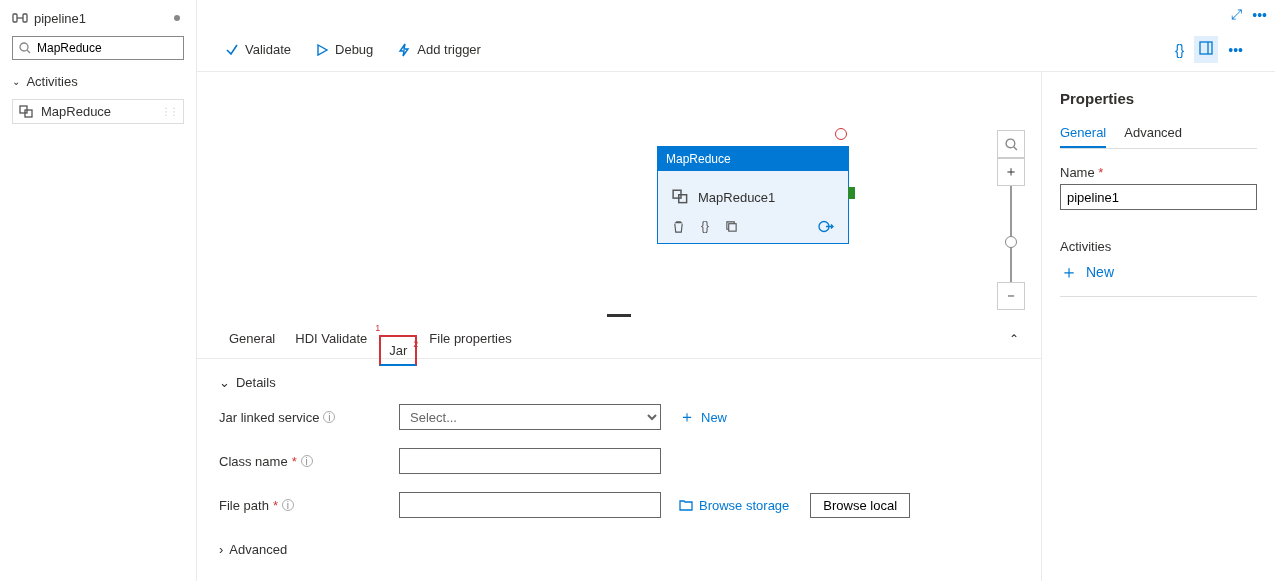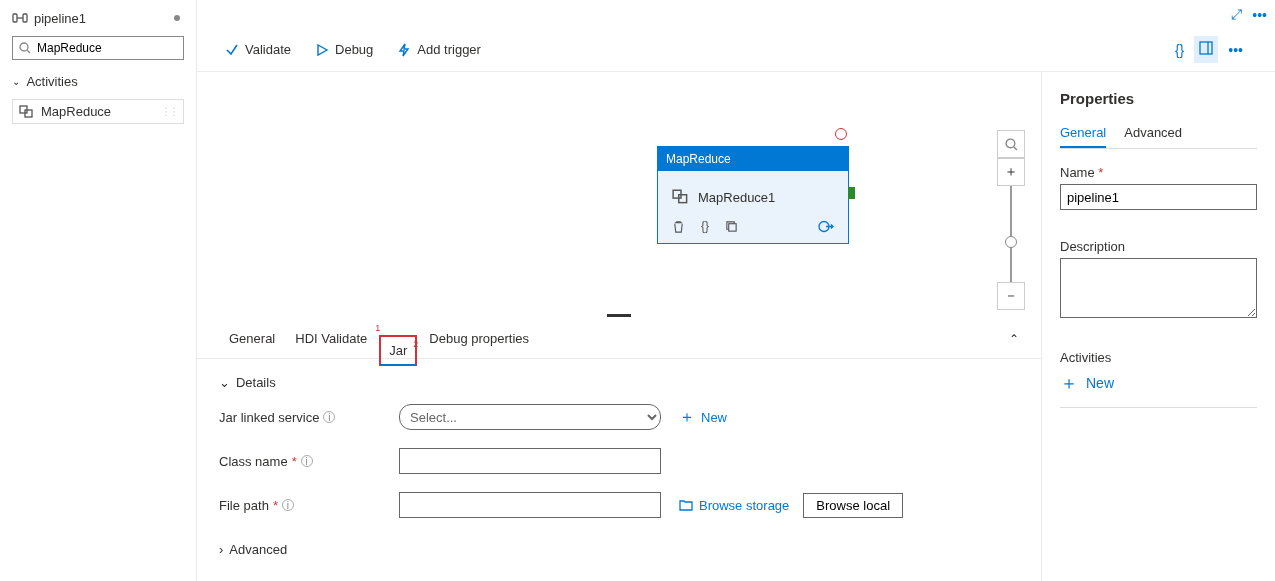--- a/index.html
+++ b/index.html
@@ -67,24 +67,24 @@
   .tab-highlight { border: 2px solid #d13438; padding: 6px 8px; margin: 0 2px; }
   .tabs-row .collapse { margin-left: auto; font-size: 12px; cursor: pointer; }
   
   .details { padding: 10px 22px; }
   .details-hdr { display: flex; align-items: center; gap: 6px; padding: 6px 0 14px 0; cursor: pointer; font-size: 13px; }
   .form-row { display: flex; align-items: center; margin-bottom: 18px; }
   .form-label { width: 180px; font-size: 13px; display: flex; align-items: center; gap: 4px; }
   .req { color: #d13438; }
   .info-ico { font-size: 10px; color: #888; border:1px solid #aaa; border-radius:50%; width:12px; height:12px; display:inline-flex; align-items:center; justify-content:center; }
   select.fld, input.fld { height: 26px; border: 1px solid #666; padding: 0 6px; font-size: 13px; background:#fff; }
-  select.fld { width: 262px; color:#666;border-radius:12px; }
+  select.fld { width: 262px; color:#666; }
   input.fld { width: 262px; }
   .link-btn { color: #0078d4; display: flex; align-items: center; gap: 6px; cursor: pointer; margin-left: 18px; font-size: 13px; }
-  .btn { border: 1px solid #666; padding: 4px 12px; background: #fff; cursor: pointer; margin-left: 14px; font-size: 13px; }
+  .btn { border: 1px solid #666; padding: 4px 12px; background: #fff; cursor: pointer; margin-left: 21px; font-size: 13px; }
   
   
   .props { width: 234px; border-left: 1px solid #eaeaea; padding: 18px 18px; overflow:auto; }
   .props-title { font-weight: 600; font-size: 15px; margin-bottom: 12px; }
   .props-tabs { display: flex; gap: 18px; border-bottom: 1px solid #ddd; margin-bottom: 16px; font-size: 13px; }
   .props-tab { padding: 6px 0; cursor: pointer; }
   .props-tab.active { border-bottom: 2px solid #0078d4; color: #0078d4; }
   .field-block { margin-bottom: 29px; }
   .field-label { font-size: 13px; margin-bottom: 4px; }
   .props input[type=text] { width: 100%; height: 26px; border: 1px solid #666; padding: 0 6px; font-size: 13px; }
@@ -219,21 +219,21 @@
         <div class="tabs-row">
           <div class="tab">General</div>
           <div class="tab">
             <span>HDI Validate</span>
             <span class="sup">1</span>
           </div>
           <div class="tab tab-highlight active">
             <span>Jar</span>
             <span class="sup">2</span>
           </div>
-          <div class="tab">Debug properties</div>
+          <div class="tab">File properties</div>
           <span class="collapse">⌃</span>
         </div>
 
         <div class="details">
           <div class="details-hdr">
             <span>⌄</span>
             <span>Details</span>
           </div>
 
           <div class="form-row">
@@ -286,24 +286,20 @@
     <div class="props">
       <div class="props-title">Properties</div>
       <div class="props-tabs">
         <div class="props-tab active">General</div>
         <div class="props-tab">Advanced</div>
       </div>
       <div class="field-block">
         <div class="field-label"><span>Name</span> <span class="req">*</span></div>
         <input type="text" value="pipeline1" style="">
       </div>
-      <div class="field-block">
-        <div class="field-label">Description</div>
-        <textarea style=""></textarea>
-      </div>
       <div class="field-block" style="border-bottom:1px solid #ddd; padding-bottom:12px;">
         <div class="field-label">Activities</div>
         <div class="new-anno">
           <span style="font-size:18px;">＋</span>
             <span>New</span>
         </div>
       </div>
     </div>
   </div>
 </div>

